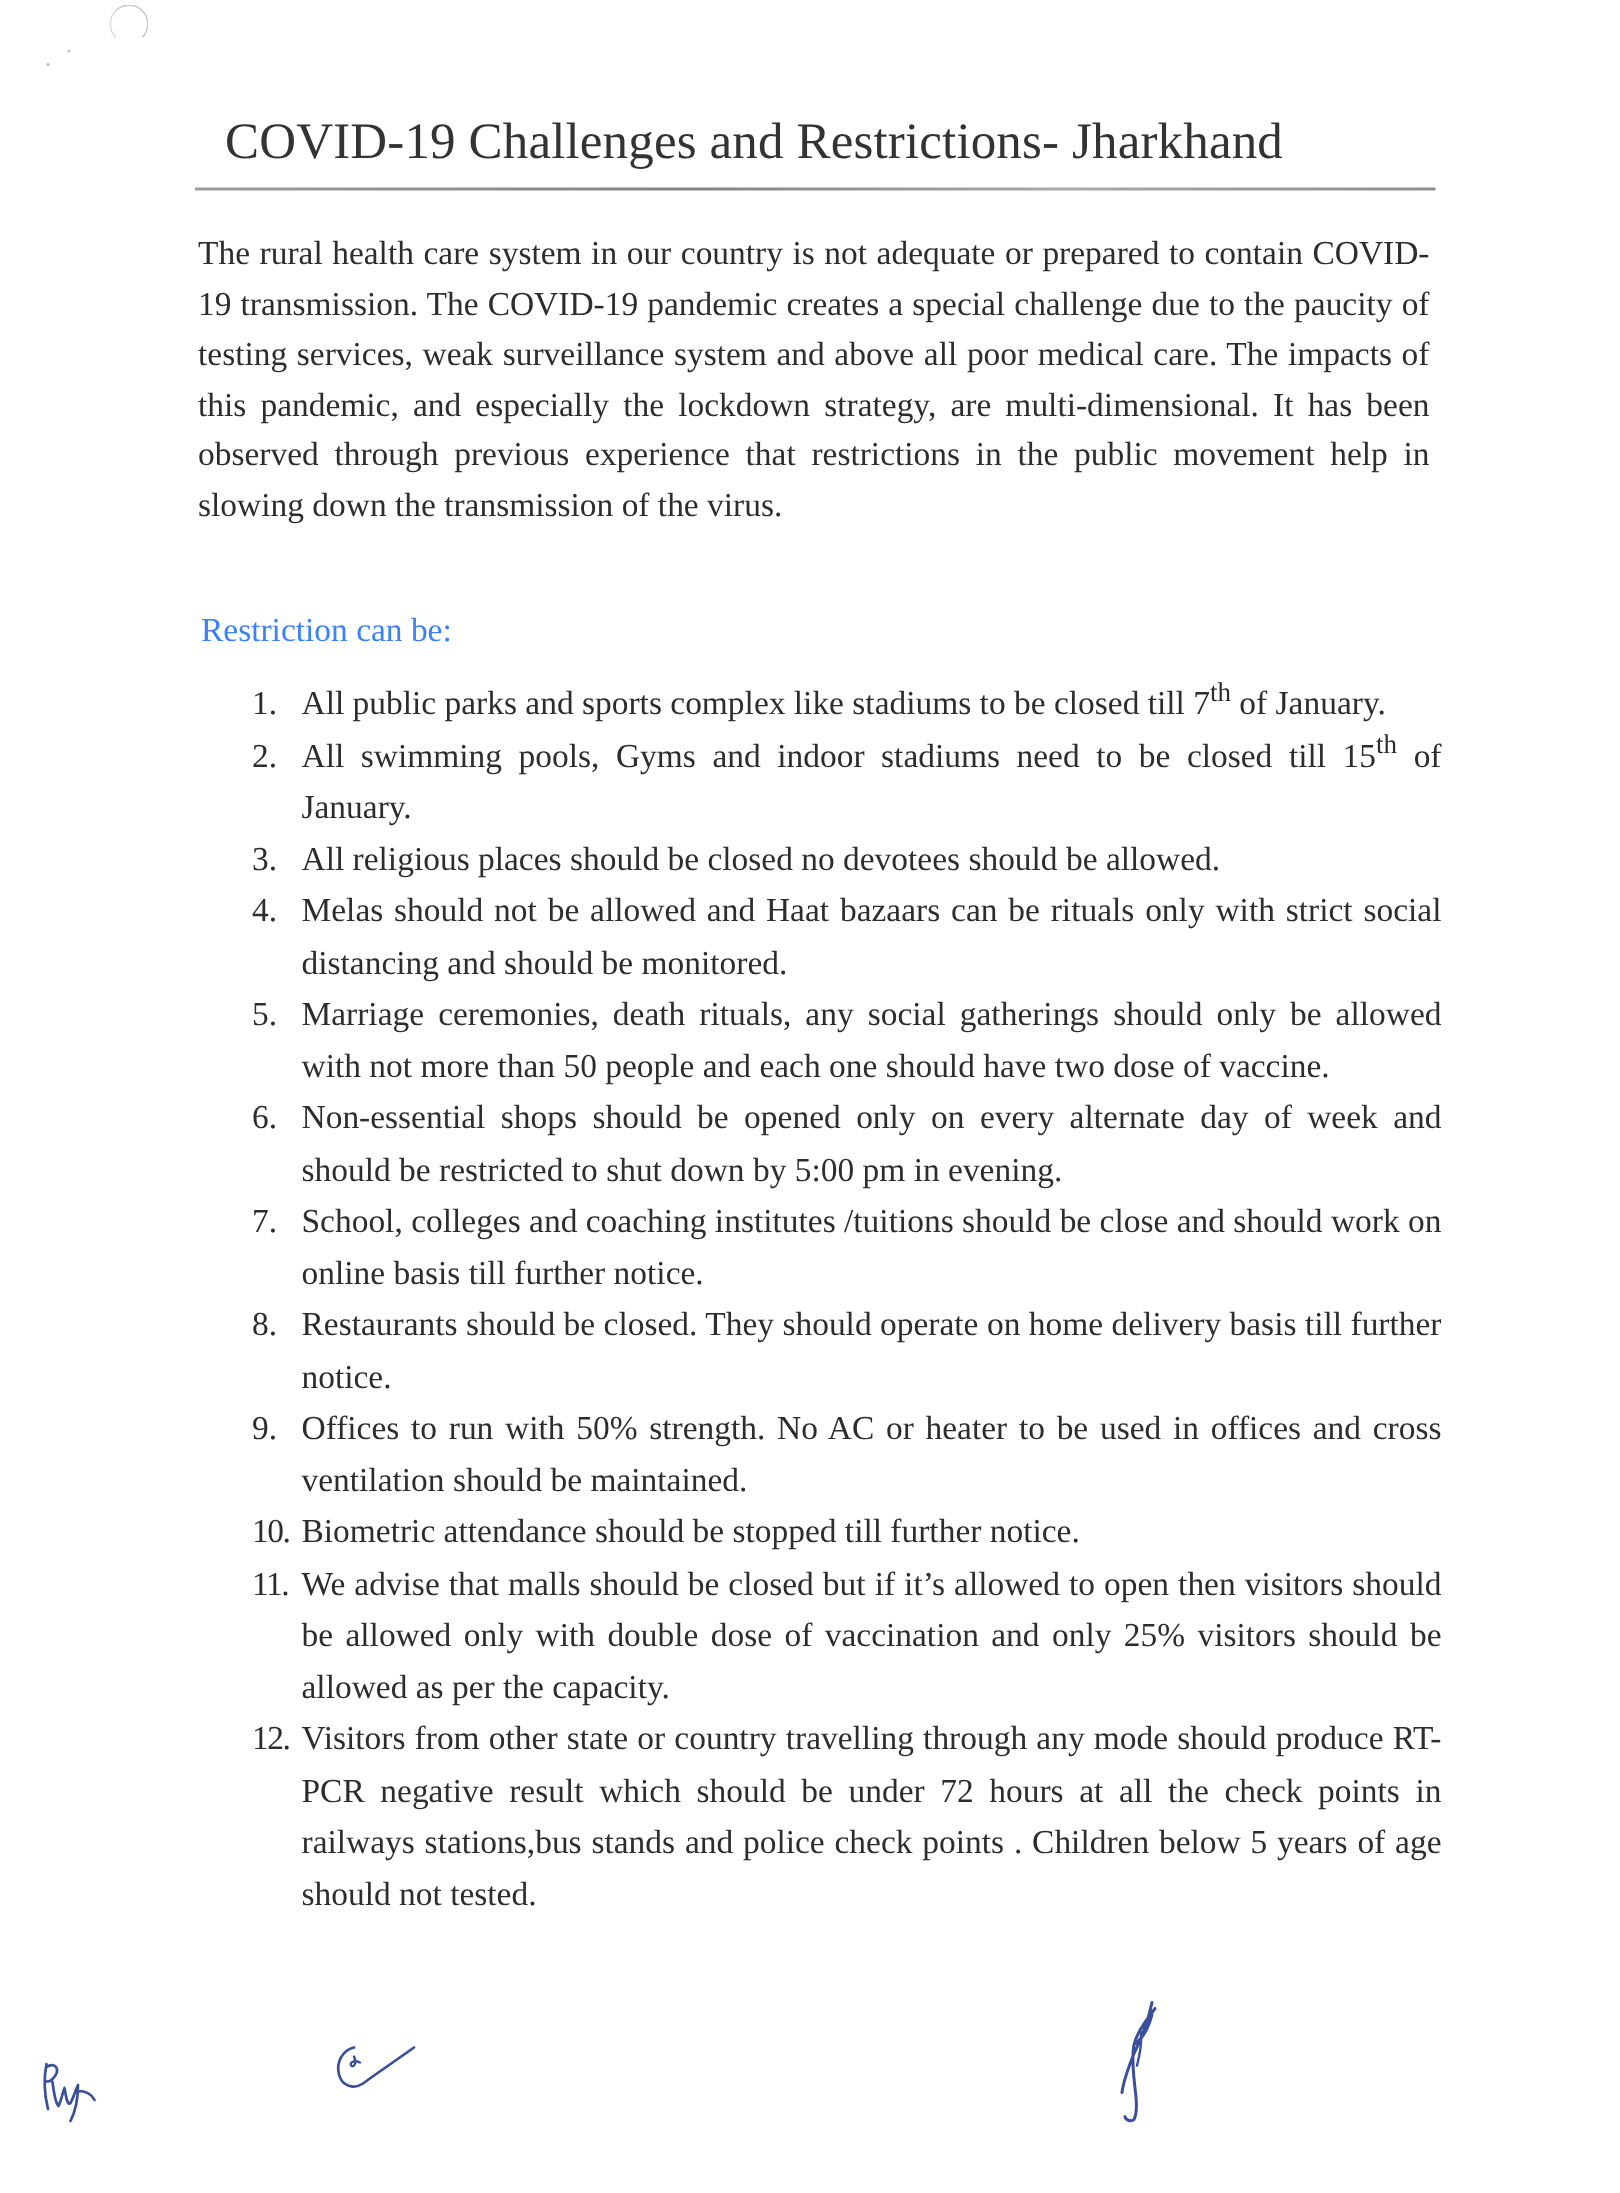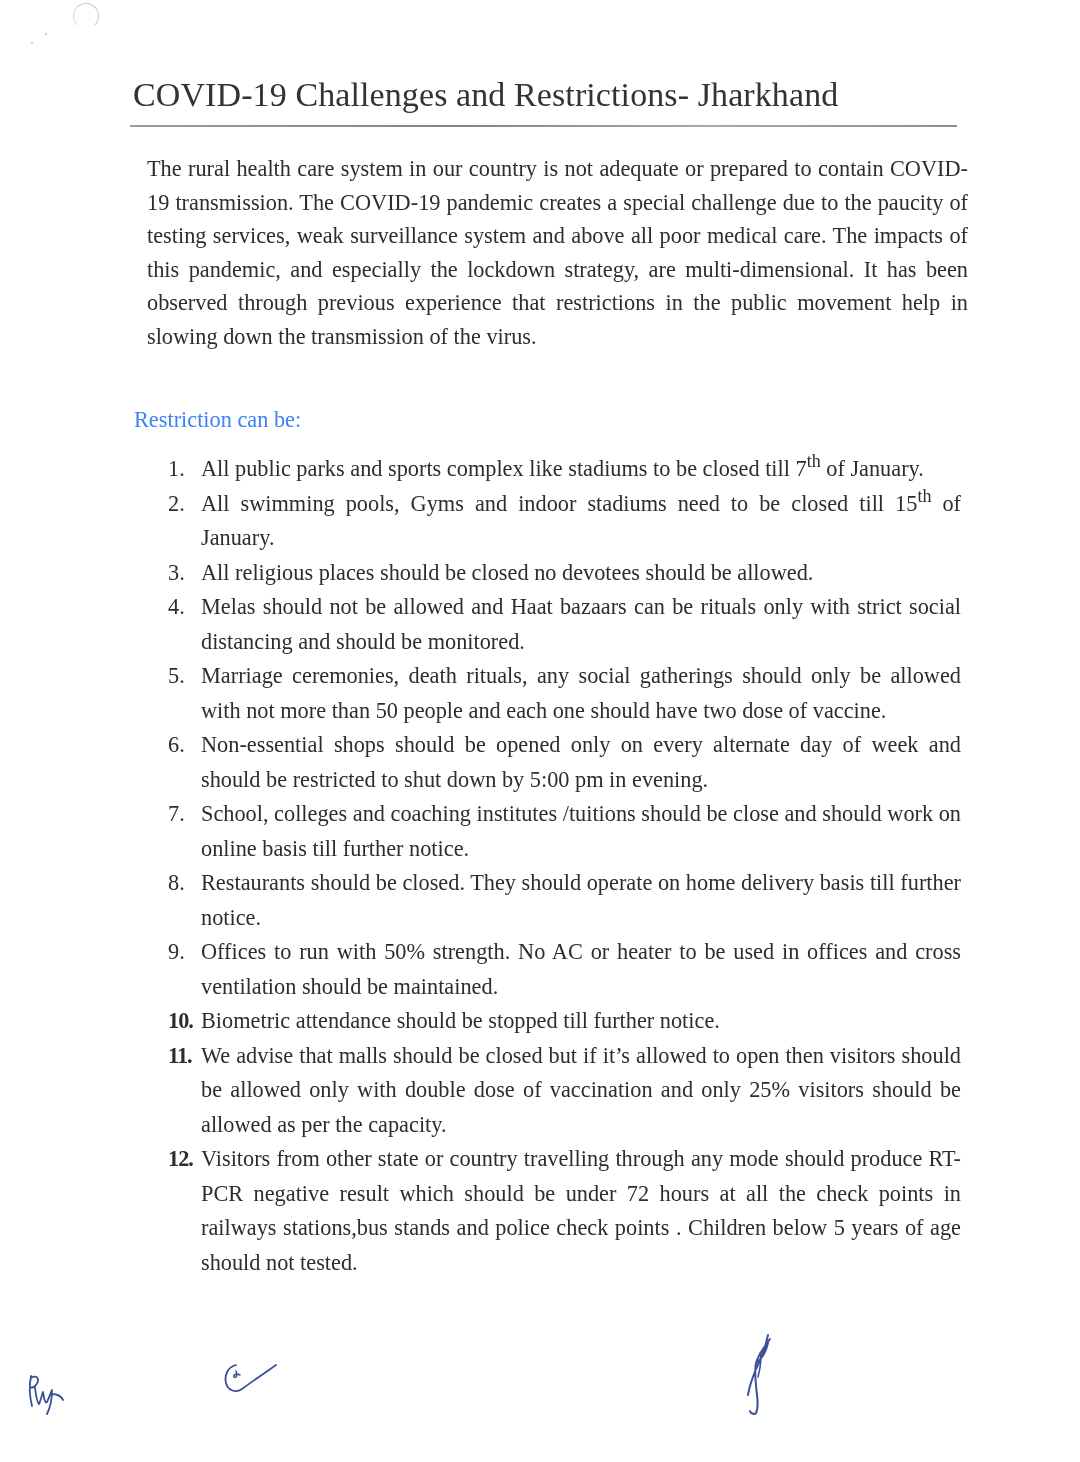--- a/index.html
+++ b/index.html
@@ -30,38 +30,38 @@
       border-left-color: #d8d8d8;
     }
     .scan-dot {
       position: absolute;
       width: 2px; height: 2px;
       background: #bbb;
       border-radius: 50%;
     }
     .title {
       position: absolute;
-      left: 133px; top: 76px;
+      left: 150px; top: 76px;
       font-size: 34px;
       font-weight: normal;
       margin: 0;
       letter-spacing: 0.1px;
       color: #333;
       white-space: nowrap;
     }
     .title-rule {
       position: absolute;
       left: 130px; top: 125px;
       width: 827px; height: 2px;
       background: linear-gradient(90deg, #8a8a8a 0%, #6f6f6f 40%, #9a9a9a 70%, #7a7a7a 100%);
       opacity: 0.85;
     }
     .intro {
       position: absolute;
-      left: 147px; top: 152px;
+      left: 132px; top: 152px;
       width: 821px;
       font-size: 22.3px;
       line-height: 33.5px;
       text-align: justify;
       text-align-last: left;
       margin: 0;
       color: #2d2d2d;
     }
     .lead {
       position: absolute;
@@ -84,21 +84,21 @@
       position: relative;
       padding-left: 33px;
       text-align: justify;
       text-align-last: left;
       margin: 0;
     }
     .list li .num {
       position: absolute;
       left: 0; top: 0;
     }
-    .list li.tight .num { letter-spacing: -1px; font-weight: bold; }
+    .list li.tight .num { letter-spacing: -1px; }
     .list sup {
       font-size: 18px;
       line-height: 0;
       vertical-align: 9px;
     }
     .sig {
       position: absolute;
     }
     .sig svg { display: block; }
   </style>

